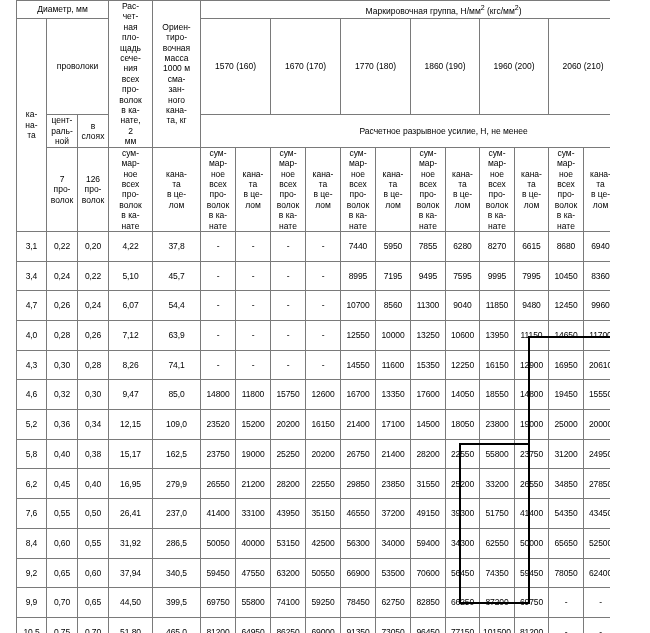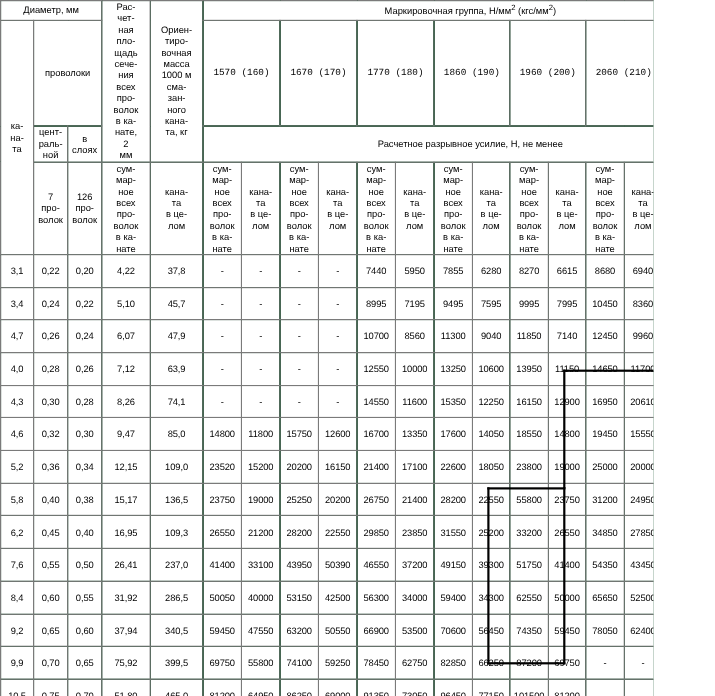--- a/index.html
+++ b/index.html
@@ -6,21 +6,22 @@
   body{
     font-family:"Liberation Sans","DejaVu Sans",sans-serif;
     color:#000;
     -webkit-font-smoothing:none;
   }
   #sheet{
     position:relative;
     width:594px;
     height:633px;
     overflow:hidden;
-    background:#14532d;
+    background:#ef4444;
+    margin-left:16px;
   }
   table.gost{
     border-collapse:collapse;
     table-layout:fixed;
     width:650px;
     margin:0;
   }
   table.gost td, table.gost th{
     border:1px solid #7a7a7a;
     padding:0;
@@ -50,21 +51,21 @@
     padding-right:6px;
     vertical-align:middle;
     height:17px;
   }
   .sup{font-size:7px;vertical-align:super;}
   .band{
     font-size:9px;
     height:15px;
     vertical-align:middle;
   }
-  .mgrp{font-size:9px;height:17px;vertical-align:middle;font-family:Liberation Mono, monospace;}
+  .mgrp{font-size:9px;height:17px;vertical-align:middle;}
   .stack{font-size:8.5px;line-height:10.4px;text-align:center;}
 </style>
 </head>
 <body>
 
 <div id="sheet">
 
   <table class="gost">
     <colgroup>
       <col style="width:30px">
@@ -343,31 +344,31 @@
           <td class="num">10450</td>
           <td class="num">8360</td>
           <td class="num">10950</td>
           <td class="num">8760</td>
         </tr>
         <tr>
           <td class="num">4,7</td>
           <td class="num">0,26</td>
           <td class="num">0,24</td>
           <td class="num">6,07</td>
-          <td class="num">47,9</td>
+          <td class="num">54,4</td>
           <td class="num dash">-</td>
           <td class="num dash">-</td>
           <td class="num dash">-</td>
           <td class="num dash">-</td>
           <td class="num">10700</td>
           <td class="num">8560</td>
           <td class="num">11300</td>
           <td class="num">9040</td>
           <td class="num">11850</td>
-          <td class="num">7140</td>
+          <td class="num">9480</td>
           <td class="num">12450</td>
           <td class="num">9960</td>
           <td class="num">13050</td>
           <td class="num">10400</td>
         </tr>
         <tr>
           <td class="num">4,0</td>
           <td class="num">0,28</td>
           <td class="num">0,26</td>
           <td class="num">7,12</td>
@@ -434,56 +435,56 @@
           <td class="num">0,36</td>
           <td class="num">0,34</td>
           <td class="num">12,15</td>
           <td class="num">109,0</td>
           <td class="num">23520</td>
           <td class="num">15200</td>
           <td class="num">20200</td>
           <td class="num">16150</td>
           <td class="num">21400</td>
           <td class="num">17100</td>
-          <td class="num">22600</td>
+          <td class="num">14500</td>
           <td class="num">18050</td>
           <td class="num">23800</td>
           <td class="num">19000</td>
           <td class="num">25000</td>
           <td class="num">20000</td>
           <td class="num">26150</td>
           <td class="num">20900</td>
         </tr>
         <tr>
           <td class="num">5,8</td>
           <td class="num">0,40</td>
           <td class="num">0,38</td>
           <td class="num">15,17</td>
-          <td class="num">136,5</td>
+          <td class="num">162,5</td>
           <td class="num">23750</td>
           <td class="num">19000</td>
           <td class="num">25250</td>
           <td class="num">20200</td>
           <td class="num">26750</td>
           <td class="num">21400</td>
           <td class="num">28200</td>
           <td class="num">22550</td>
           <td class="num">55800</td>
           <td class="num">23750</td>
           <td class="num">31200</td>
           <td class="num">24950</td>
           <td class="num">32700</td>
           <td class="num">26150</td>
         </tr>
         <tr>
           <td class="num">6,2</td>
           <td class="num">0,45</td>
           <td class="num">0,40</td>
           <td class="num">16,95</td>
-          <td class="num">109,3</td>
+          <td class="num">279,9</td>
           <td class="num">26550</td>
           <td class="num">21200</td>
           <td class="num">28200</td>
           <td class="num">22550</td>
           <td class="num">29850</td>
           <td class="num">23850</td>
           <td class="num">31550</td>
           <td class="num">25200</td>
           <td class="num">33200</td>
           <td class="num">26550</td>
@@ -494,21 +495,21 @@
         </tr>
         <tr>
           <td class="num">7,6</td>
           <td class="num">0,55</td>
           <td class="num">0,50</td>
           <td class="num">26,41</td>
           <td class="num">237,0</td>
           <td class="num">41400</td>
           <td class="num">33100</td>
           <td class="num">43950</td>
-          <td class="num">50390</td>
+          <td class="num">35150</td>
           <td class="num">46550</td>
           <td class="num">37200</td>
           <td class="num">49150</td>
           <td class="num">39300</td>
           <td class="num">51750</td>
           <td class="num">41400</td>
           <td class="num">54350</td>
           <td class="num">43450</td>
           <td class="num dash">-</td>
           <td class="num dash">-</td>
@@ -552,21 +553,21 @@
           <td class="num">59450</td>
           <td class="num">78050</td>
           <td class="num">62400</td>
           <td class="num dash">-</td>
           <td class="num dash">-</td>
         </tr>
         <tr>
           <td class="num">9,9</td>
           <td class="num">0,70</td>
           <td class="num">0,65</td>
-          <td class="num">75,92</td>
+          <td class="num">44,50</td>
           <td class="num">399,5</td>
           <td class="num">69750</td>
           <td class="num">55800</td>
           <td class="num">74100</td>
           <td class="num">59250</td>
           <td class="num">78450</td>
           <td class="num">62750</td>
           <td class="num">82850</td>
           <td class="num">66250</td>
           <td class="num">87200</td>

